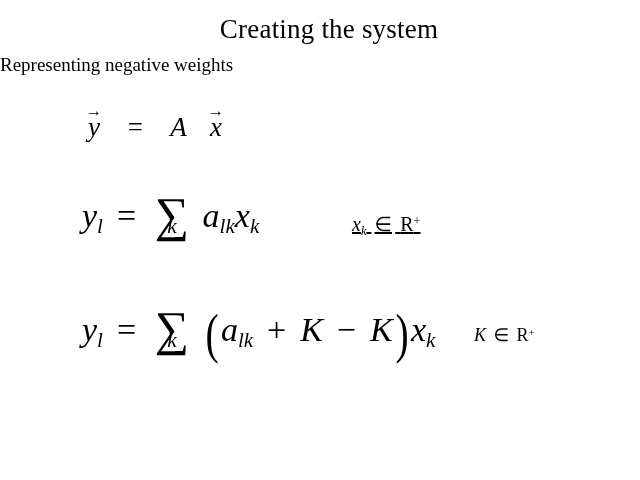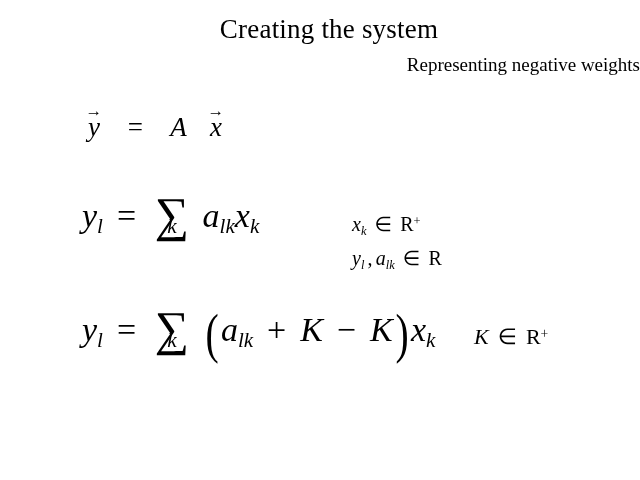--- a/index.html
+++ b/index.html
@@ -28,21 +28,21 @@
     text-align: center;
     font-size: 27px;
     font-family: "Liberation Serif", serif;
     letter-spacing: 0.2px;
   }
   .subtitle {
     position: absolute;
     top: 54px;
     left: 0;
     width: 640px;
-    text-align: right;
+    text-align: left;
     font-size: 19px;
     font-family: "Liberation Serif", serif;
   }
 
   
   .eq {
     position: absolute;
     font-family: "Liberation Serif", serif;
     font-style: italic;
     white-space: nowrap;
@@ -59,30 +59,31 @@
   }
   .eq3 {
     top: 310px;
     left: 82px;
     font-size: 34px;
   }
   .cond1 {
     top: 212px;
     left: 352px;
     font-size: 20px;
+    text-decoration: underline;
   }
   .cond2 {
     top: 246px;
     left: 352px;
     font-size: 20px;
   }
   .cond3 {
     top: 324px;
     left: 474px;
-    font-size: 22px;
+    font-size: 18px;
   }
 
   .vecwrap {
     position: relative;
     display: inline-block;
     padding-top: 0;
   }
   .vecwrap .arrow {
     position: absolute;
     top: -0.52em;
@@ -165,25 +166,20 @@
     <span class="sum"><span>∑</span><span class="lim">k</span></span>
     <span>a</span><span class="sub">lk</span><span>x</span><span class="sub">k</span>
   </div>
 
   <div class="eq cond1">
     <span>x</span><span class="sub">k</span>
     <span class="op">∈</span>
     <span class="upright">R</span><span class="sup">+</span>
   </div>
 
-  <div class="eq cond2">
-    <span>y</span><span class="sub">l</span><span class="op">,</span><span>a</span><span class="sub">lk</span>
-    <span class="op">∈</span>
-    <span class="upright">R</span>
-  </div>
 
   <div class="eq eq3">
     <span>y</span><span class="sub">l</span>
     <span class="op">=</span>
     <span class="sum"><span>∑</span><span class="lim">k</span></span>
     <span class="bigparen">(</span><span>a</span><span class="sub">lk</span>
     <span class="op">+</span>
     <span>K</span>
     <span class="op">−</span>
     <span>K</span><span class="bigparen">)</span><span>x</span><span class="sub">k</span>

